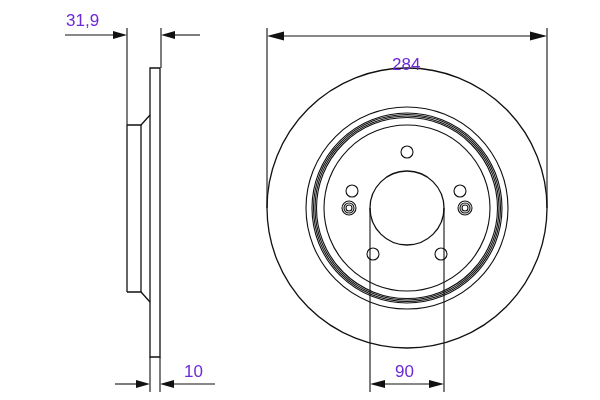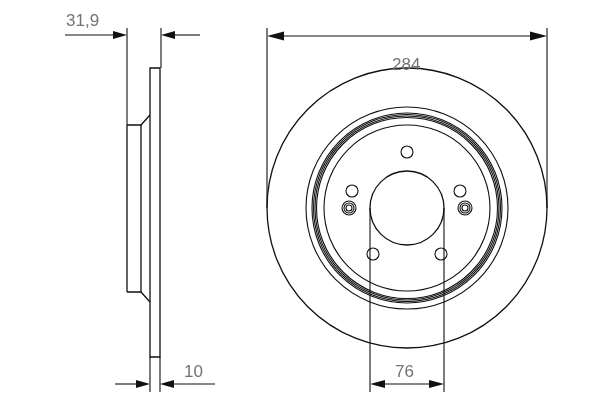--- a/index.html
+++ b/index.html
@@ -1,18 +1,18 @@
 <!DOCTYPE html>
 <html><head>
   <meta charset="utf-8">
   <style>
     html, body { margin: 0; padding: 0; background: #ffffff; }
     body { width: 600px; height: 400px; overflow: hidden; position: relative; font-family: "Liberation Sans", sans-serif; }
     #drawing { position: absolute; left: 0; top: 0; width: 600px; height: 400px; }
-    .dim-label { position: absolute; font-family: "Liberation Sans", sans-serif; font-size: 17px; color: #737373; line-height: 1; white-space: nowrap; }
+    .dim-label { position: absolute; font-family: "Liberation Sans", sans-serif; font-size: 17px; color: #6d28d9; line-height: 1; white-space: nowrap; }
     svg .ln { stroke: #111111; stroke-width: 1.3; fill: none; }
     svg .ln-thin { stroke: #111111; stroke-width: 1.1; fill: none; }
     svg .arrow { fill: #111111; stroke: none; }
   </style>
 </head>
 <body>
 
 <svg id="drawing" viewBox="0 0 600 400" xmlns="http://www.w3.org/2000/svg">
 
   <g>
@@ -77,13 +77,13 @@
     <line class="ln-thin" x1="444" y1="208" x2="444" y2="392"></line>
     <line class="ln-thin" x1="382" y1="384" x2="432" y2="384"></line>
     <polygon class="arrow" points="370,384 385,380 385,388"></polygon>
     <polygon class="arrow" points="444,384 429,380 429,388"></polygon>
   </g>
 </svg>
 
 <div class="dim-label" id="lbl-319" style="left: 66px; top: 12px;">31,9</div>
 <div class="dim-label" id="lbl-284" style="left: 392px; top: 12px; margin-top: 44px;">284</div>
 <div class="dim-label" id="lbl-10" style="left: 184px; top: 363px;">10</div>
-<div class="dim-label" id="lbl-76" style="left: 395px; top: 363px;">76</div>
+<div class="dim-label" id="lbl-76" style="left: 395px; top: 363px;">90</div>
 
 </body></html>

